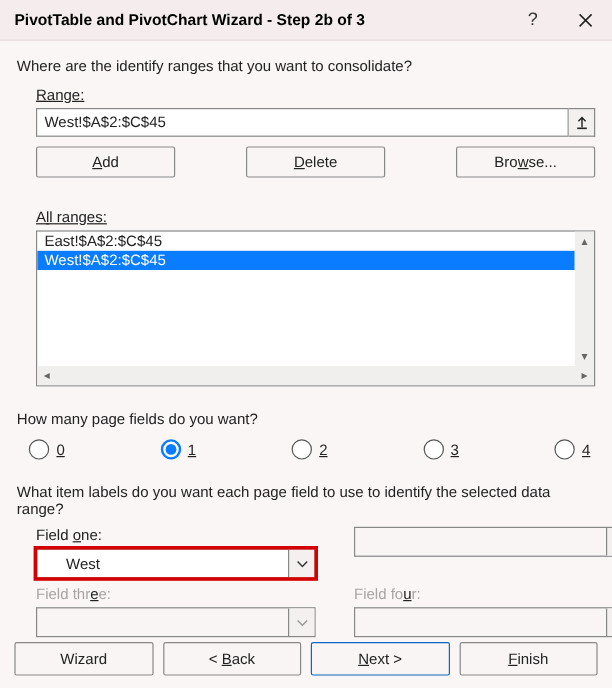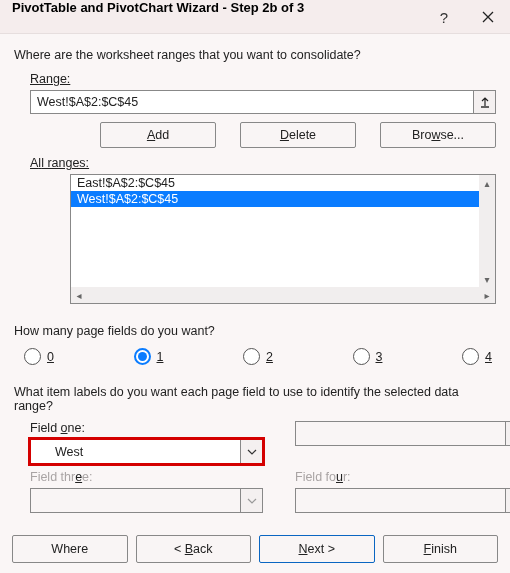--- a/index.html
+++ b/index.html
@@ -1,31 +1,31 @@
 <!DOCTYPE html>
 <html><head>
 <meta charset="utf-8">
 <style>
 * { box-sizing: border-box; margin: 0; padding: 0; font-family: "Segoe UI", Tahoma, sans-serif; font-size: 12.5px; color: #222; }
 body { background: #faf6f6; width: 510px; height: 573px; overflow: hidden; }
-.titlebar { display: flex; align-items: flex-start; height: 34px; padding: 0 0 0 12px; background: #f5eded; border-bottom: 1px solid #e6dede; }
+.titlebar { display: flex; align-items: center; height: 34px; padding: 0 0 0 12px; background: #f5eded; border-bottom: 1px solid #e6dede; }
 .titlebar .title { flex: 1; font-size: 13px; font-weight: 600; color: #000; }
 .titlebar .help, .titlebar .close { width: 44px; height: 34px; display: flex; align-items: center; justify-content: center; font-size: 15px; color: #333; }
 .content { padding: 14px 14px 0 14px; }
 .sectionlabel { margin-bottom: 10px; }
 .sub { margin-left: 16px; }
 .label { margin-bottom: 4px; text-decoration: underline; }
 .accesskey { text-decoration: underline; }
 .rangebox { display: flex; margin-bottom: 8px; }
 .rangebox input { flex: 1; height: 24px; border: 1px solid #888; padding: 0 6px; background: #fff; }
 .rangebox .collapse { width: 22px; height: 24px; border: 1px solid #888; border-left: none; background: #f4f0f0; display: flex; align-items: center; justify-content: center; }
-.btnrow { display: flex; gap: 24px; justify-content: flex-end; margin-bottom: 8px; }
+.btnrow { display: flex; gap: 24px; justify-content: space-between; margin-bottom: 26px; }
 .btn { height: 26px; min-width: 116px; border: 1px solid #888; background: #f9f5f5; display: flex; align-items: center; justify-content: center; cursor: default; border-radius: 2px; }
 .btn.next { border: 1px solid #0a66c2; }
-.listbox { position: relative; border: 1px solid #888; background: #fff; height: 130px; margin-bottom: 20px; margin-left: 40px; }
+.listbox { position: relative; border: 1px solid #888; background: #fff; height: 130px; margin-bottom: 20px; }
 .listbox .items { position: absolute; top: 0; left: 0; right: 16px; bottom: 16px; overflow: hidden; }
 .listbox .item { padding: 1px 6px; height: 16px; line-height: 14px; }
 .listbox .item.selected { background: #0a7cff; color: #fff; }
 .listbox .vscroll { position: absolute; top: 0; right: 0; bottom: 16px; width: 16px; background: #f1eeee; display: flex; flex-direction: column; justify-content: space-between; }
 .listbox .hscroll { position: absolute; left: 0; right: 0; bottom: 0; height: 16px; background: #f1eeee; display: flex; justify-content: space-between; }
 .scrollarrow { width: 16px; height: 16px; display: flex; align-items: center; justify-content: center; color: #666; font-size: 10px; }
 .radios { display: flex; justify-content: space-between; padding: 0 4px 0 10px; margin: 10px 0 20px 0; }
 .radio { display: flex; align-items: center; gap: 6px; }
 .radio .circle { width: 17px; height: 17px; border: 1px solid #555; border-radius: 50%; display: flex; align-items: center; justify-content: center; background: #fff; }
 .radio .circle.checked { border: 2px solid #0a7cff; }
@@ -50,21 +50,21 @@
   <div class="title">PivotTable and PivotChart Wizard - Step 2b of 3</div>
   <div class="help">?</div>
   <div class="close">
     <svg width="12" height="12" viewBox="0 0 12 12">
         <path d="M1 1 L11 11 M11 1 L1 11" stroke="#222" stroke-width="1.3"></path>
       </svg>
   </div>
 </div>
 
 <div class="content">
-  <div class="sectionlabel">Where are the worksheet ranges that you want to consolidate?</div>
+  <div class="sectionlabel">Where are the identify ranges that you want to consolidate?</div>
 
   <div class="sub">
     <div class="label"><span class="accesskey">R</span>ange:</div>
     <div class="rangebox">
       <input type="text" value="West!$A$2:$C$45" style="">
       <div class="collapse">
         <svg width="12" height="12" viewBox="0 0 12 12">
             <path d="M6 10 V2 M3 5 L6 2 L9 5" stroke="#222" stroke-width="1.2" fill="none"></path>
             <path d="M2 11 H10" stroke="#222" stroke-width="1.4"></path>
           </svg>
@@ -171,21 +171,21 @@
             <svg width="10" height="6" viewBox="0 0 10 6">
               <path d="M1 1 L5 5 L9 1" stroke="#999" stroke-width="1.2" fill="none"></path>
             </svg>
           </div>
       </div>
     </div>
   </div>
 </div>
 
 <div class="bottombar">
-  <div class="btn">Where</div>
+  <div class="btn">Wizard</div>
   <div class="btn">
       <span>&lt; <span class="accesskey">B</span>ack</span>
     </div>
   <div class="btn next">
       <span><span class="accesskey">N</span>ext &gt;</span>
     </div>
   <div class="btn">
       <span><span class="accesskey">F</span>inish</span>
     </div>
 </div>

